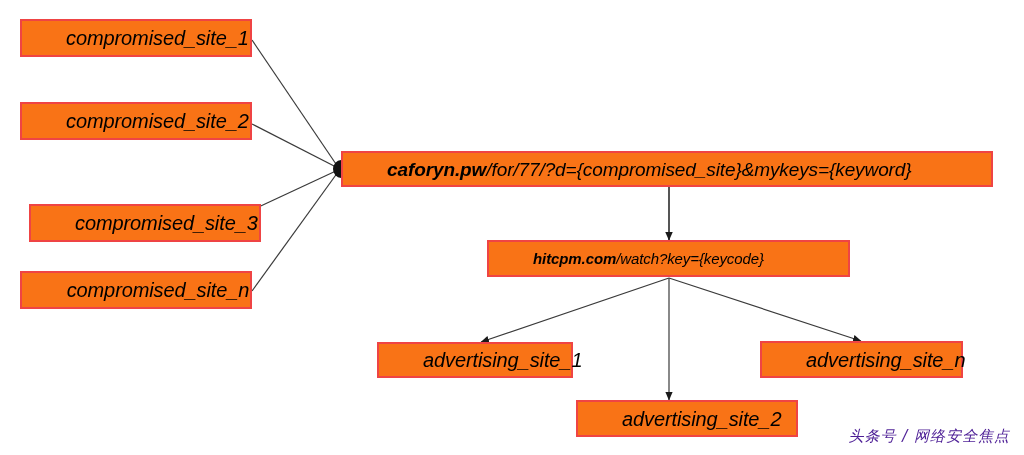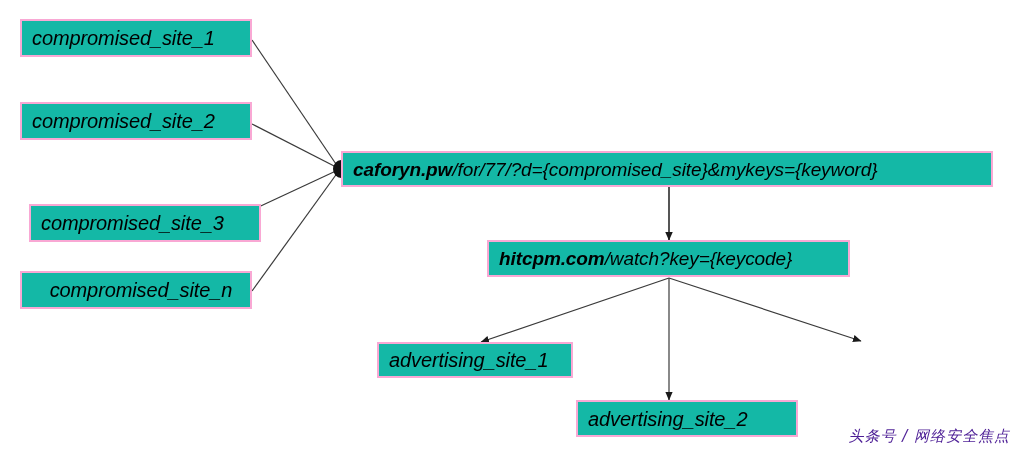--- a/index.html
+++ b/index.html
@@ -27,26 +27,27 @@
     position: absolute;
     left: 0;
     top: 0;
     width: 1024px;
     height: 455px;
     z-index: 1;
   }
   .node {
     position: absolute;
     box-sizing: border-box;
-    background: #14b8a6;
-    border: 2px solid #f9a8d4;
+    background: #f97316;
+    border: 2px solid #ef4444;
     display: flex;
     align-items: center;
     z-index: 2;
     white-space: nowrap;
+    padding-left: 34px;
   }
   .node .node-text {
     font-style: italic;
     color: #000000;
     line-height: 1;
     padding-left: 10px;
     letter-spacing: -0.1px;
   }
   
   .node-compromised {
@@ -70,21 +71,21 @@
     height: 36px;
   }
   #node-caforyn .node-text { font-size: 19px; }
 
   #node-hitcpm {
     left: 487px;
     top: 240px;
     width: 363px;
     height: 37px;
   }
-  #node-hitcpm .node-text { font-size: 19px; }
+  #node-hitcpm .node-text { font-size: 15px; }
 
   .domain {
     font-weight: bold;
     font-style: italic;
   }
   .urlpath {
     font-weight: normal;
     font-style: italic;
   }
 
@@ -186,16 +187,19 @@
   </div>
 
   <div class="node node-advertising" id="node-advertising-1">
     <span class="node-text">advertising_site_1</span>
   </div>
 
   <div class="node node-advertising" id="node-advertising-2">
     <span class="node-text">advertising_site_2</span>
   </div>
 
+  <div class="node node-advertising" id="node-advertising-n">
+    <span class="node-text">advertising_site_n</span>
+  </div>
 
   <div id="watermark">头条号 / 网络安全焦点</div>
 
 </div>
 
 </body></html>

